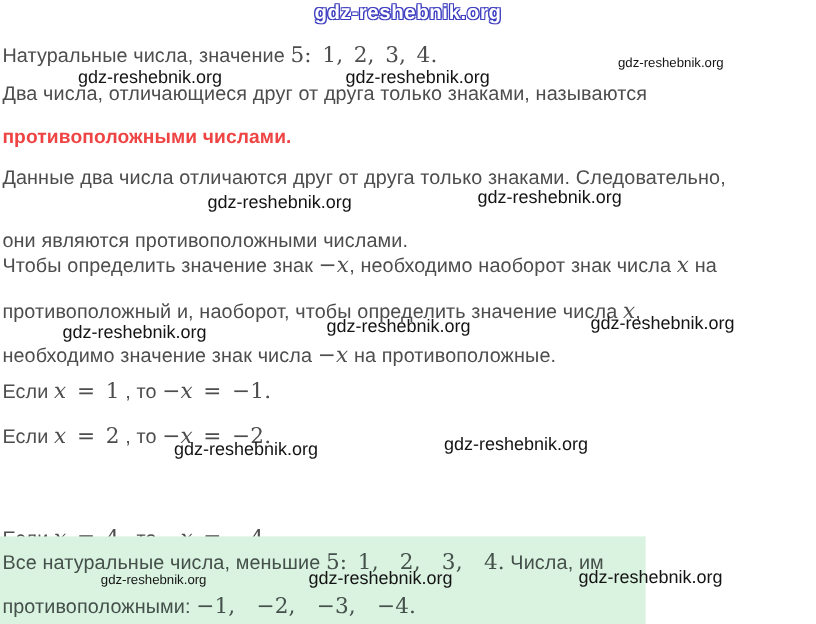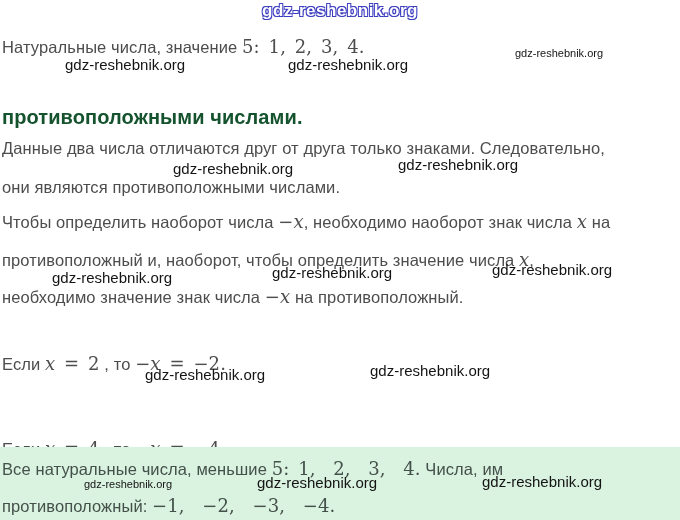--- a/index.html
+++ b/index.html
@@ -15,22 +15,22 @@
   .line {
     position: absolute;
     left: 2px;
     white-space: pre;
     font-size: 16.5px;
     color: #4d4d4d;
     letter-spacing: 0.1px;
   }
   .line-bold {
     font-weight: bold;
-    color: #14532d;
-    font-size: 20px;
+    color: #ef4444;
+    font-size: 16px;
   }
   .m {
     font-family: "DejaVu Serif", serif;
     font-size: 18px;
     word-spacing: 3px;
   }
   .mi {
     font-family: "DejaVu Serif", serif;
     font-style: italic;
     font-size: 18px;
@@ -54,21 +54,21 @@
       -1px -1px 0 #3d3dc0,
        1px -1px 0 #3d3dc0,
       -1px  1px 0 #3d3dc0,
        1px  1px 0 #3d3dc0;
     letter-spacing: 0.5px;
   }
   .highlight-box {
     position: absolute;
     left: 0;
     top: 447px;
-    width: 680px;
+    width: 538px;
     height: 73px;
     background: #daf2e0;
   }
   .hl-line {
     position: absolute;
     left: 2px;
     white-space: pre;
     font-size: 16.5px;
     color: #44504a;
     letter-spacing: 0.1px;
@@ -76,42 +76,44 @@
 </style>
 </head>
 <body>
 
 <div class="page">
 
   <div class="wm-header">gdz-reshebnik.org</div>
 
   <div class="line" style="top:36px"><span>Натуральные числа, значение </span><span class="m">5: 1, 2, 3, 4.</span></div>
 
+  <div class="line" style="top:69px"><span>Два числа, отличающиеся друг от друга только знаками, называются</span></div>
 
   <div class="line line-bold" style="top:106px"><span>противоположными числами.</span></div>
 
   <div class="line" style="top:139px"><span>Данные два числа отличаются друг от друга только знаками. Следовательно,</span></div>
 
-  <div class="line" style="top:178px"><span>они являются противоположными числами.</span></div>
+  <div class="line" style="top:192px"><span>они являются противоположными числами.</span></div>
 
-  <div class="line" style="top:211px"><span>Чтобы определить наоборот числа </span><span class="m">−</span><span class="mi">x</span><span>, необходимо наоборот знак числа </span><span class="mi">x</span><span> на</span></div>
+  <div class="line" style="top:211px"><span>Чтобы определить значение знак </span><span class="m">−</span><span class="mi">x</span><span>, необходимо наоборот знак числа </span><span class="mi">x</span><span> на</span></div>
 
   <div class="line" style="top:249px"><span>противоположный и, наоборот, чтобы определить значение числа </span><span class="mi">x</span><span>,</span></div>
 
-  <div class="line" style="top:286px"><span>необходимо значение знак числа </span><span class="m">−</span><span class="mi">x</span><span> на противоположный.</span></div>
+  <div class="line" style="top:286px"><span>необходимо значение знак числа </span><span class="m">−</span><span class="mi">x</span><span> на противоположные.</span></div>
 
+  <div class="line" style="top:316px"><span>Если </span><span class="mi">x</span><span class="m"> = 1</span><span> , то </span><span class="m">−</span><span class="mi">x</span><span class="m"> = −1.</span></div>
 
   <div class="line" style="top:353px"><span>Если </span><span class="mi">x</span><span class="m"> = 2</span><span> , то </span><span class="m">−</span><span class="mi">x</span><span class="m"> = −2.</span></div>
 
 
   <div class="line" style="top:438px"><span>Если </span><span class="mi">x</span><span class="m"> = 4</span><span> , то </span><span class="m">−</span><span class="mi">x</span><span class="m"> = −4.</span></div>
 
   <div class="highlight-box">
     <div class="hl-line" style="top:11px"><span>Все натуральные числа, меньшие </span><span class="m">5: 1,  2,  3,  4.</span><span> Числа, им</span></div>
-    <div class="hl-line" style="top:48px"><span>противоположный: </span><span class="m">−1,  −2,  −3,  −4.</span></div>
+    <div class="hl-line" style="top:48px"><span>противоположными: </span><span class="m">−1,  −2,  −3,  −4.</span></div>
   </div>
 
   <div class="wm" style="left:65px;  top:56px">gdz-reshebnik.org</div>
   <div class="wm" style="left:288px; top:56px">gdz-reshebnik.org</div>
   <div class="wm wm-small" style="left:515px; top:47px">gdz-reshebnik.org</div>
   <div class="wm" style="left:173px; top:160px">gdz-reshebnik.org</div>
   <div class="wm" style="left:398px; top:156px">gdz-reshebnik.org</div>
   <div class="wm" style="left:52px;  top:269px">gdz-reshebnik.org</div>
   <div class="wm" style="left:272px; top:264px">gdz-reshebnik.org</div>
   <div class="wm" style="left:492px; top:261px">gdz-reshebnik.org</div>

